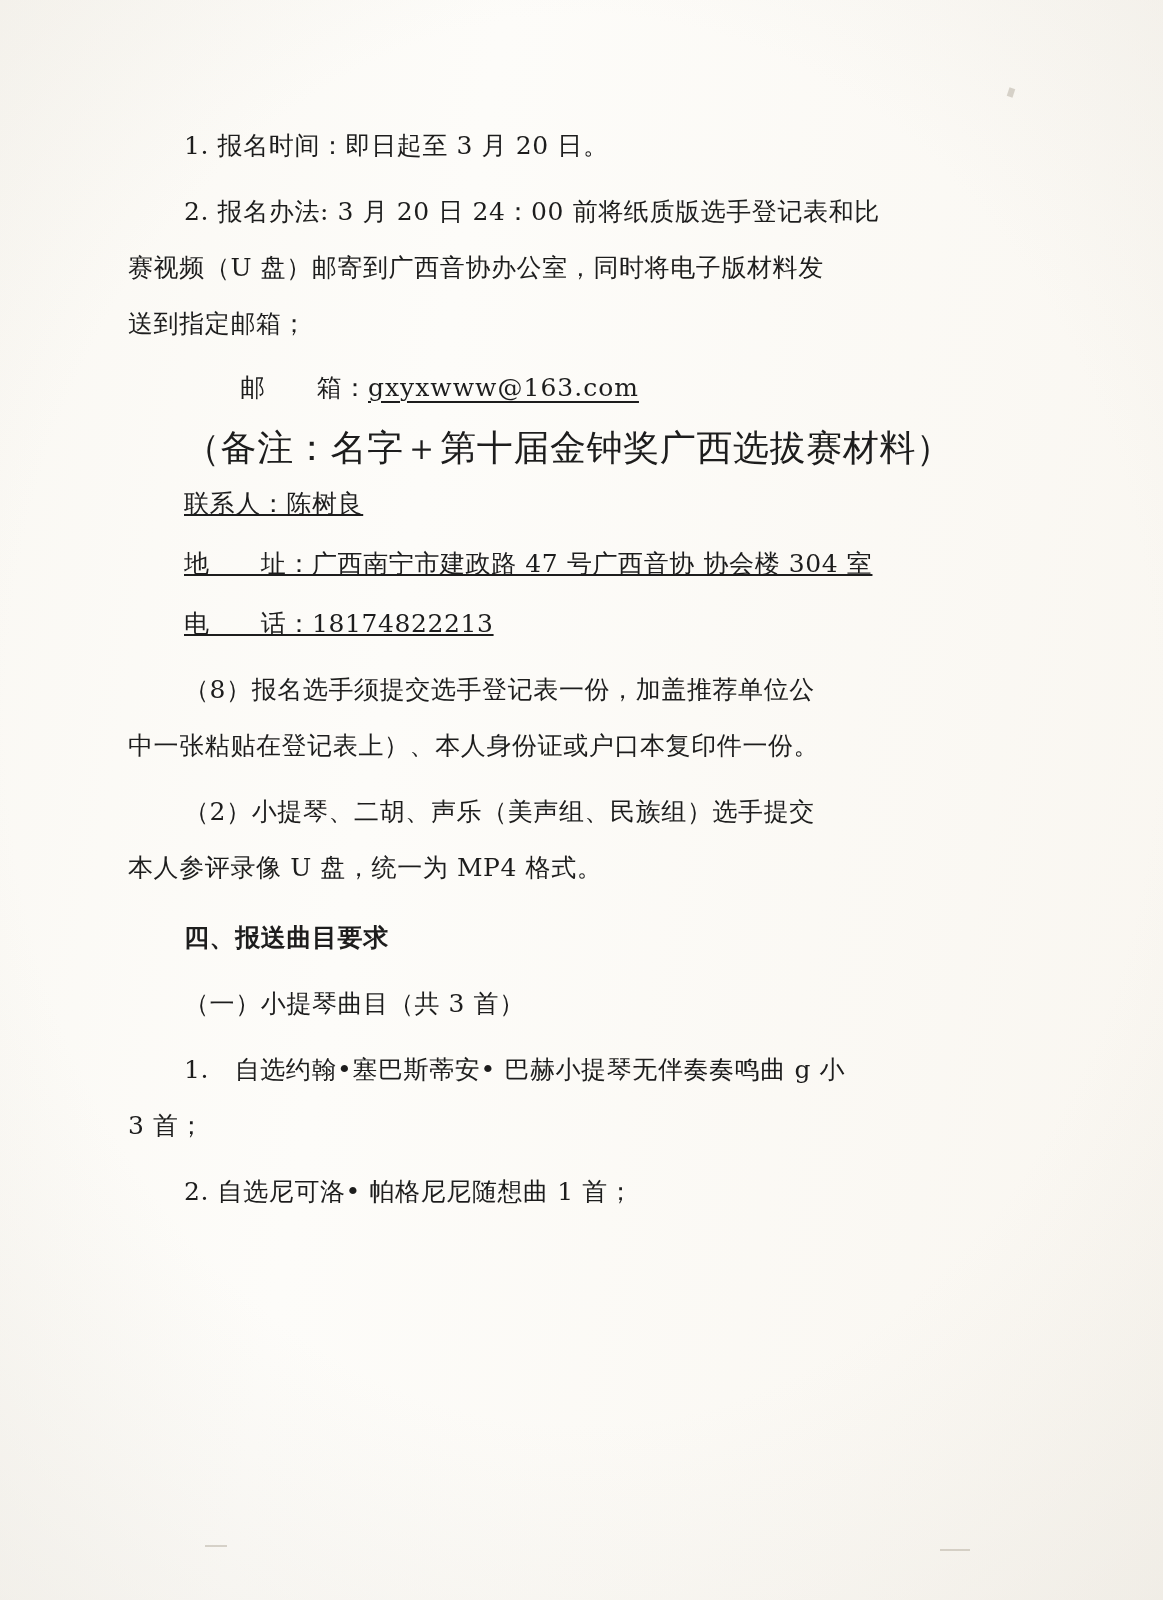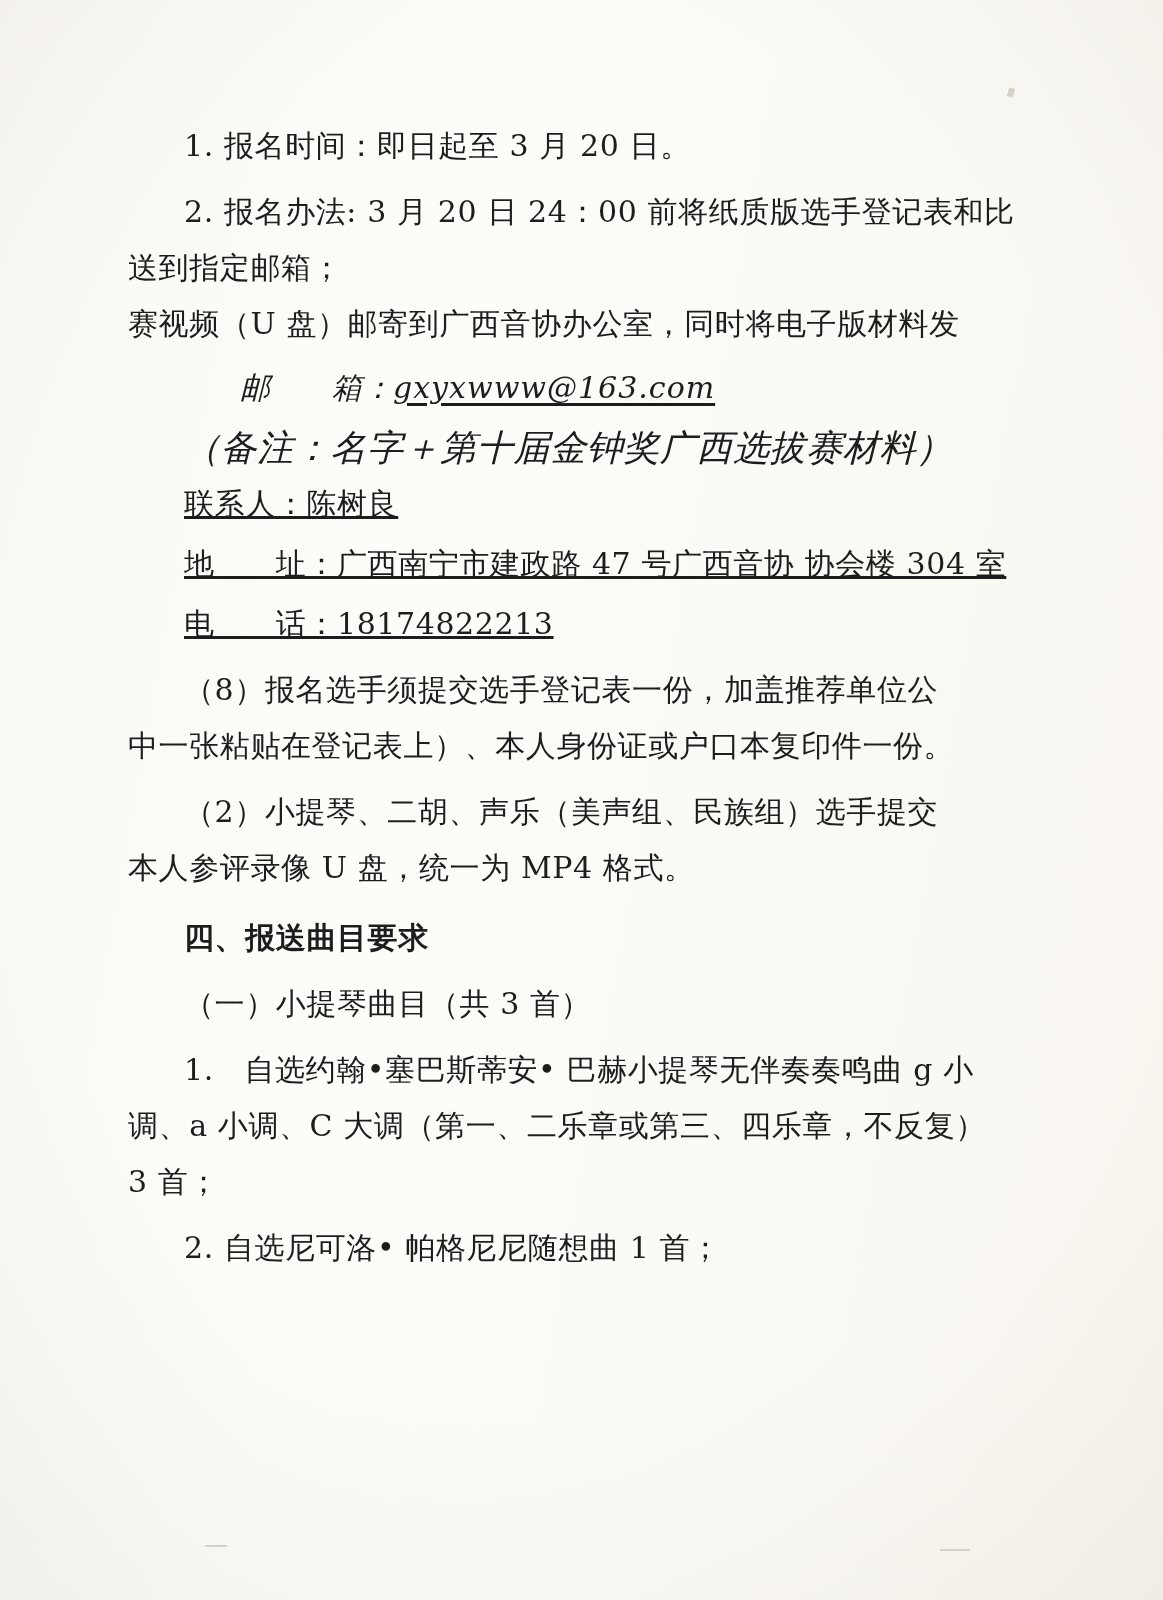--- a/index.html
+++ b/index.html
@@ -33,61 +33,61 @@
     pointer-events: none;
   }
   .content {
     position: absolute;
     left: 128px;
     top: 118px;
     width: 900px;
   }
   p {
     margin: 0;
-    font-size: 30px;
+    font-size: 25px;
     line-height: 56px;
     letter-spacing: 0.6px;
     text-align: justify;
     text-justify: inter-character;
     color: #1d1d1d;
   }
   .indent { text-indent: 56px; }
   .indent-sm { text-indent: 30px; }
   .tight { line-height: 50px; }
   .small { font-size: 36px; line-height: 48px; }
   .bold { font-weight: 700; }
   .email {
     text-decoration: underline;
     text-underline-offset: 5px;
     font-family: "DejaVu Serif", "Liberation Serif", serif;
     letter-spacing: 1px;
   }
   .gap-4 { margin-top: 4px; text-decoration: underline; }
-  .gap-8 { margin-top: 8px; font-style: italic; }
+  .gap-8 { margin-top: 8px; }
   .gap-10 { margin-top: 10px; }
   .gap-14 { margin-top: 14px; }
   .spacer-label { display: inline-block; }
 </style>
 </head>
 <body>
 
 <div class="page">
   <div class="scan-tint"></div>
 
   <div class="speck" style="left:1008px; top:88px; width:6px; height:9px; transform:rotate(18deg);"></div>
   <div class="speck" style="left:205px; top:1545px; width:22px; height:2px;"></div>
   <div class="speck" style="left:940px; top:1549px; width:30px; height:2px;"></div>
 
   <div class="content">
 
     <p class="indent">1. 报名时间：即日起至 3 月 20 日。</p>
 
     <p class="indent gap-10">2. 报名办法: 3 月 20 日 24：00 前将纸质版选手登记表和比</p>
+    <p>赛视频（U 盘）邮寄到广西音协办公室，同时将电子版材料发</p>
     <p>送到指定邮箱；</p>
-    <p>赛视频（U 盘）邮寄到广西音协办公室，同时将电子版材料发</p>
 
     <p class="indent gap-8">
       <span class="spacer-label">邮　　箱：</span><span class="email">gxyxwww@163.com</span>
     </p>
 
     <p class="indent small tight gap-8">（备注：名字＋第十届金钟奖广西选拔赛材料）</p>
 
     <p class="indent gap-4">联系人：陈树良</p>
 
     <p class="indent gap-4">地　　址：广西南宁市建政路 47 号广西音协 协会楼 304 室</p>
@@ -99,19 +99,18 @@
     <p>中一张粘贴在登记表上）、本人身份证或户口本复印件一份。</p>
 
     <p class="indent gap-10">（2）小提琴、二胡、声乐（美声组、民族组）选手提交</p>
     <p>本人参评录像 U 盘，统一为 MP4 格式。</p>
 
     <p class="indent bold gap-14">四、报送曲目要求</p>
 
     <p class="indent gap-10">（一）小提琴曲目（共 3 首）</p>
 
     <p class="indent gap-10">1.　自选约翰•塞巴斯蒂安• 巴赫小提琴无伴奏奏鸣曲 g 小</p>
-    <p>调、a 小调、C 大调（第一、二乐章或第三、四乐章，不反复）</p>
     <p>3 首；</p>
 
     <p class="indent gap-10">2. 自选尼可洛• 帕格尼尼随想曲 1 首；</p>
 
   </div>
 </div>
 
 </body></html>

